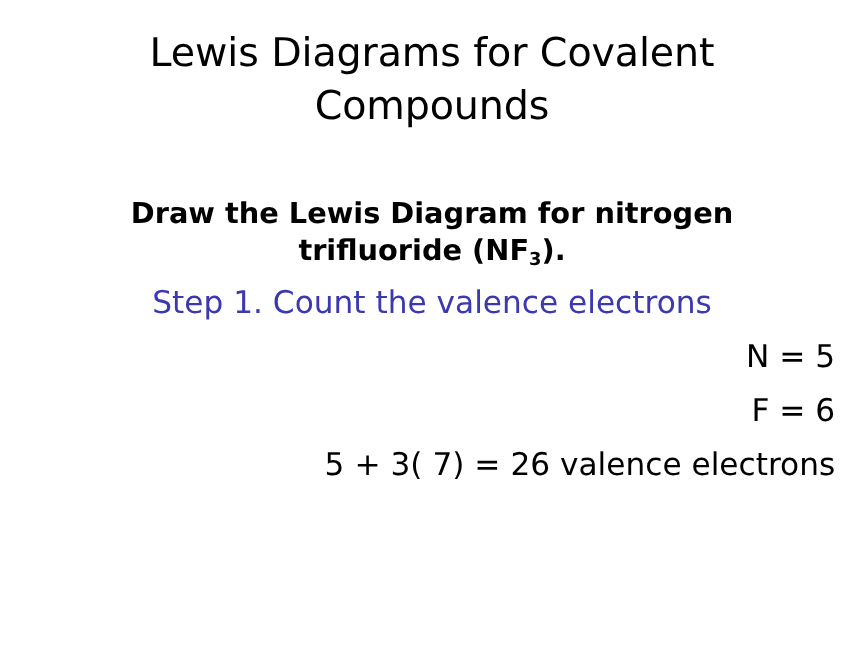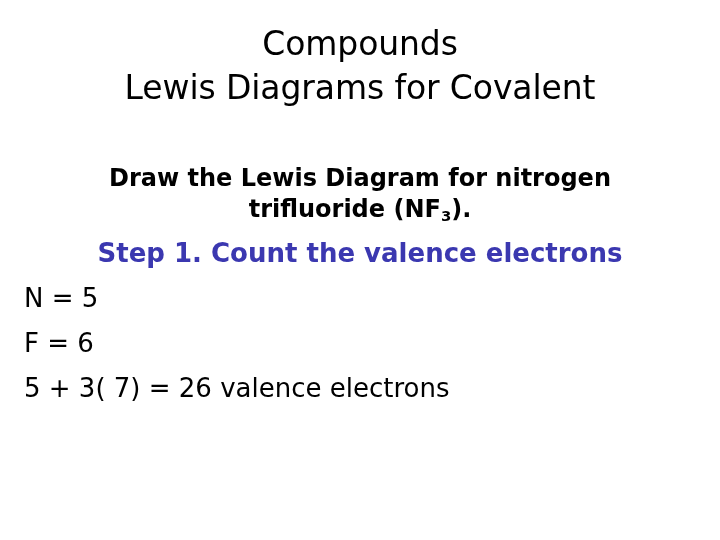--- a/index.html
+++ b/index.html
@@ -65,40 +65,39 @@
     top: 0.28em;
   }
 
   .line-step {
     font-size: 26px;
     line-height: 34px;
     text-align: center;
     color: #3B38B0;
     margin-top: 8px;
     white-space: nowrap;
-    font-weight: bold;
   }
 
   .line-calc {
     font-size: 26px;
     line-height: 45px;
-    text-align: left;
+    text-align: right;
     color: #000000;
     white-space: nowrap;
   }
   .line-calc.first { margin-top: 6px; }
 </style>
 </head>
 <body>
 
 <div class="slide">
 
   <div class="title-block">
+    <div class="title-line">Lewis Diagrams for Covalent</div>
     <div class="title-line">Compounds</div>
-    <div class="title-line">Lewis Diagrams for Covalent</div>
   </div>
 
   <div class="body-block">
 
     <div class="para-prompt"><span>Draw the Lewis Diagram for nitrogen trifluoride (NF</span><sub>3</sub><span>).</span></div>
 
     <div class="line-step">Step 1. Count the valence electrons</div>
 
     <div class="line-calc first">N = 5</div>
     <div class="line-calc">F = 6</div>

